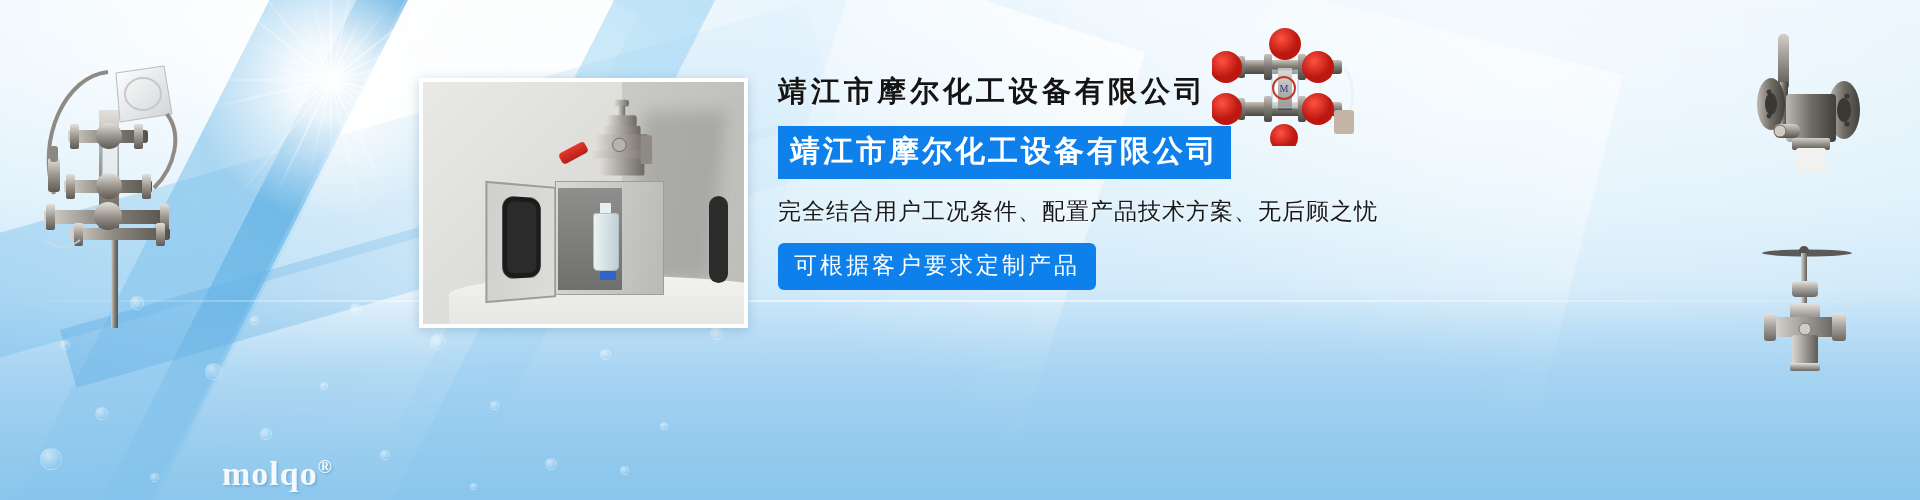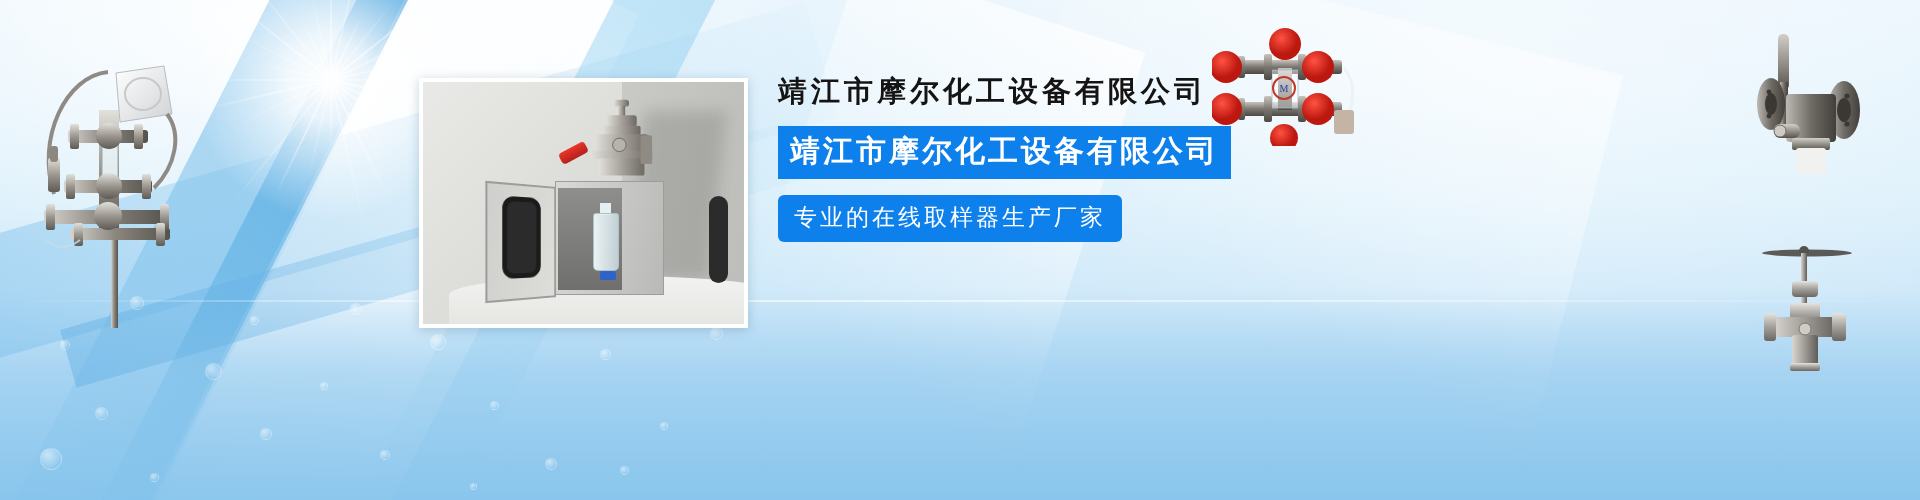--- a/index.html
+++ b/index.html
@@ -400,17 +400,21 @@
       <rect x="30" y="110" width="26" height="30" rx="3" fill="url(#bv2)"></rect>
       <rect x="28" y="138" width="30" height="8" rx="2" fill="url(#bv)"></rect>
       <path d="M20 10 q14 12 28 0" fill="none" stroke="rgba(225,238,245,.85)" stroke-width="2"></path>
       <circle cx="43" cy="104" r="6" fill="#cfccc6" stroke="#7a7670"></circle>
     </svg>
   </div>
 
   <div class="text-col">
     <div class="company-name">靖江市摩尔化工设备有限公司</div>
     <div><span class="tag-main">靖江市摩尔化工设备有限公司</span></div>
-    <div><span class="tag-custom">专业的在线取样器生产厂家</span></div>
-  </div>
-
+    <div class="tag-sub">完全结合用户工况条件、配置产品技术方案、无后顾之忧</div>
+    <div><span class="tag-custom">可根据客户要求定制产品</span></div>
+  </div>
+
+  <div class="watermark">
+    <span>molqo</span><span class="reg">®</span>
+  </div>
 
 </div>
 
 </body></html>

